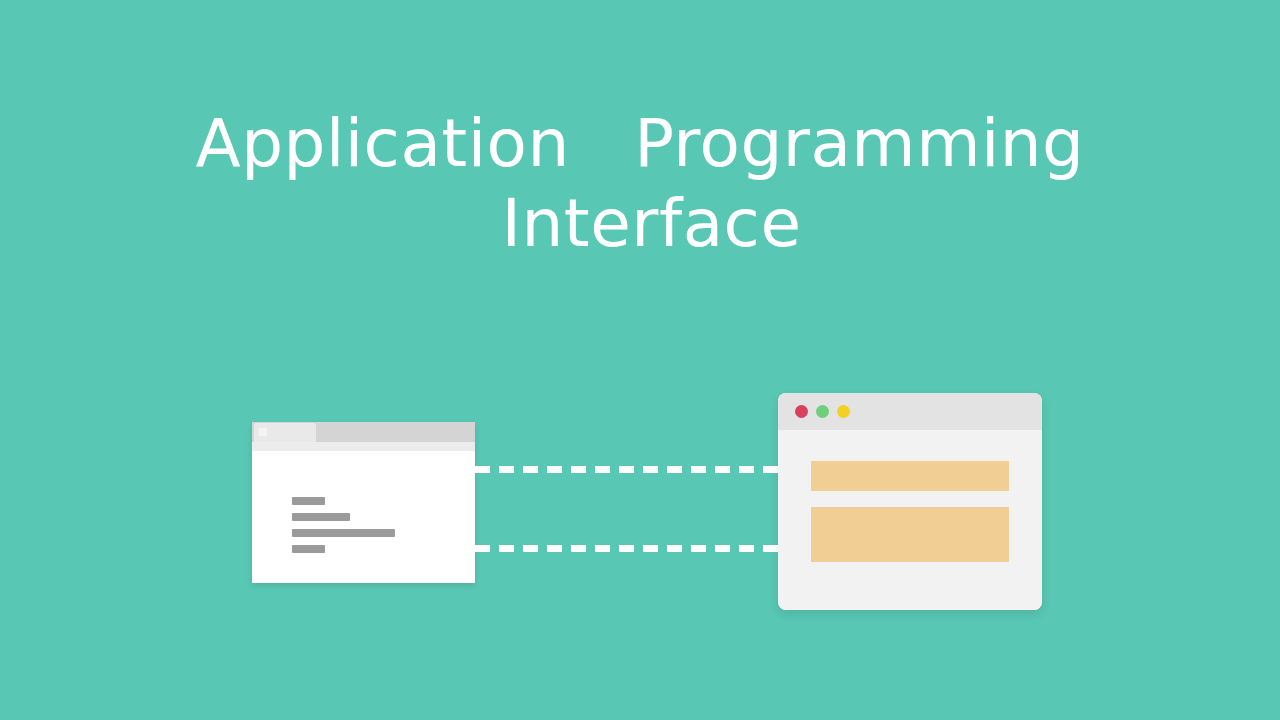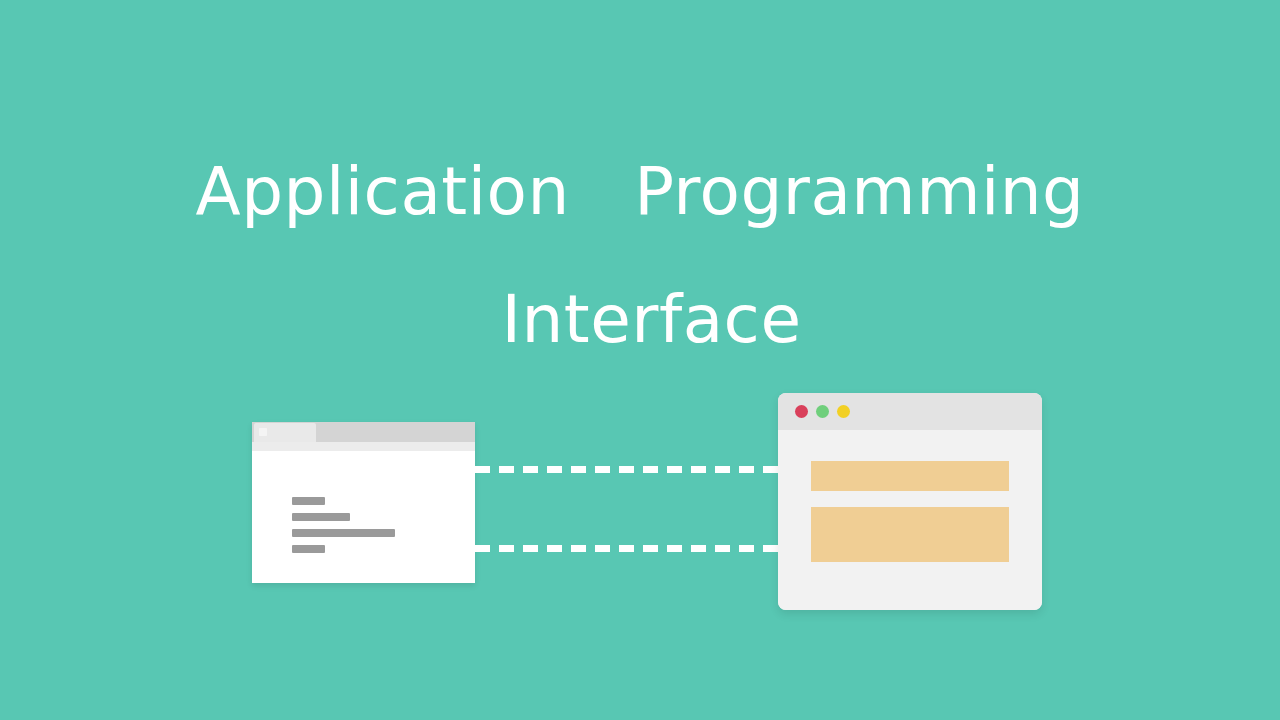--- a/index.html
+++ b/index.html
@@ -36,21 +36,20 @@
 
   .title-line {
     display: block;
     color: #ffffff;
     font-family: "DejaVu Sans", sans-serif;
     font-weight: 400;
     font-size: 66px;
     line-height: 80px;
     letter-spacing: 0.5px;
     white-space: pre;
-    margin-top: 48px;
   }
 
   
   .left-window {
     position: absolute;
     left: 252px;
     top: 422px;
     width: 223px;
     height: 161px;
     background: #ffffff;

